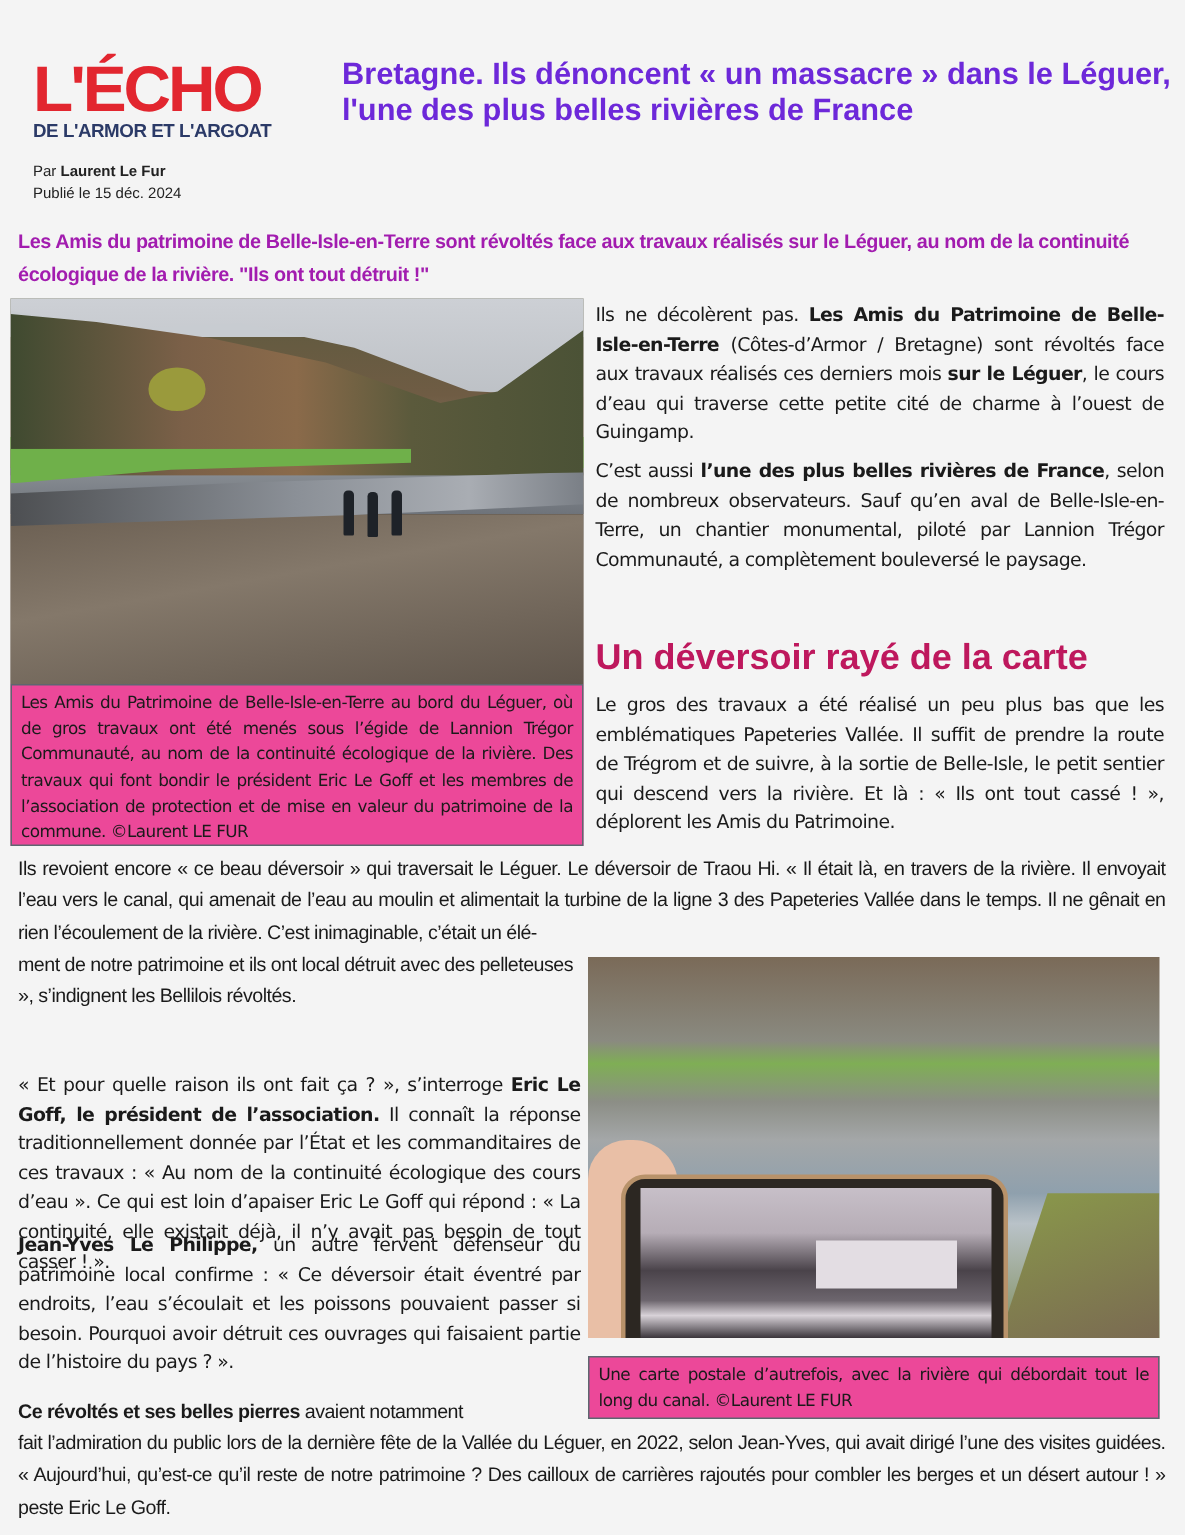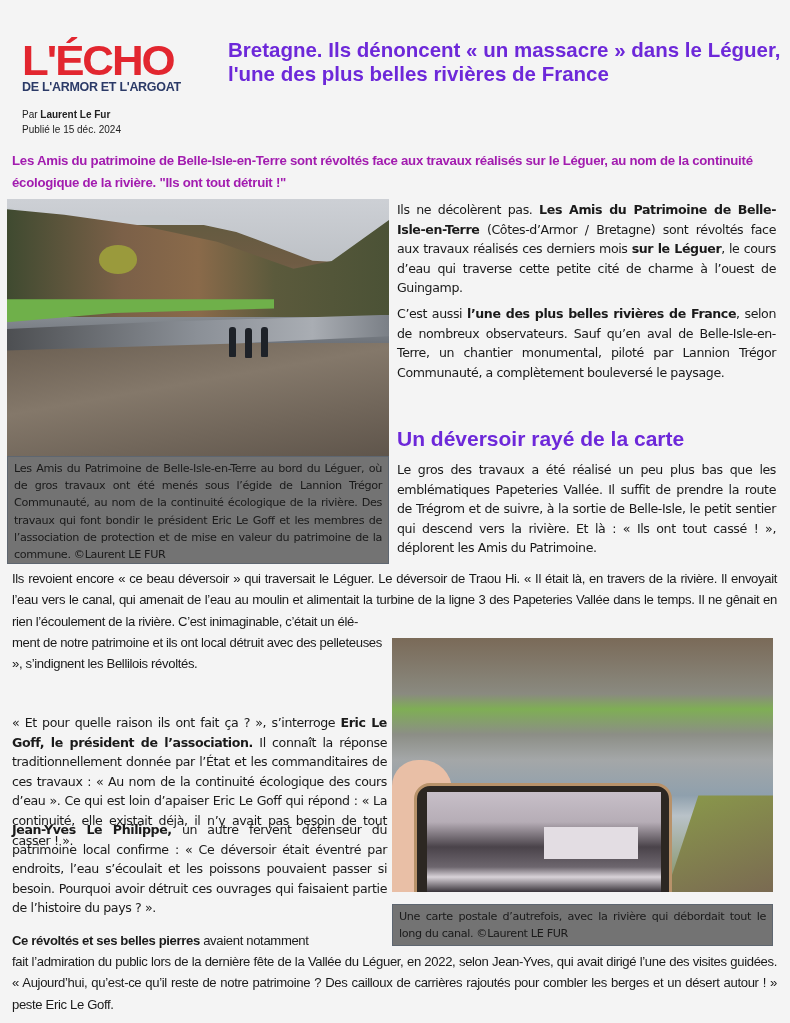--- a/index.html
+++ b/index.html
@@ -32,29 +32,29 @@
   .photo1 .bed { position: absolute; left: 0; top: 56%; width: 100%; height: 44%; background: linear-gradient(170deg, #6b5f52, #84786a 40%, #5f554b 100%); }
   .person { position: absolute; width: 7px; height: 30px; background: #1e2228; border-radius: 3px 3px 1px 1px; }
 
   .photo2 { left: 392px; top: 638px; width: 381px; height: 254px; background: linear-gradient(180deg, #7a6a58 0%, #8a8a80 22%, #7fae55 28%, #8c8e86 38%, #a4a7a8 48%, #8fa0ad 62%, #b9c2c8 70%, #7f8e5c 100%); }
   .photo2 .bank { position: absolute; right: 0; bottom: 0; width: 28%; height: 38%; background: linear-gradient(160deg, #8a9a4a, #7a6a52); clip-path: polygon(30% 0, 100% 0, 100% 100%, 0 100%); }
   .photo2 .hand { position: absolute; left: 0; top: 48%; width: 60px; height: 52%; background: #e9bfa6; border-radius: 26px 30px 0 0; }
   .photo2 .phone { position: absolute; left: 22px; top: 57%; width: 258px; height: 44%; background: #2c2722; border: 3px solid #b8926a; border-radius: 16px 16px 0 0; overflow: hidden; }
   .photo2 .screen { position: absolute; left: 10px; top: 6px; right: 8px; bottom: 0; background: linear-gradient(180deg, #c7bfc8 0%, #b6adb6 30%, #4a434a 55%, #6d666e 75%, #d8d2d8 85%, #3a353b 100%); }
   .photo2 .house { position: absolute; left: 50%; top: 35%; width: 40%; height: 32%; background: #e3dde3; }
 
-  .caption { position: absolute; background: #737373; border: 1px solid #5e6670; font-family: "DejaVu Sans", sans-serif; font-size: 11.2px; line-height: 17.2px; color: #1a1a1a; text-align: justify; padding: 3px 6px; letter-spacing: -0.35px; }
+  .caption { position: absolute; background: #ec4899; border: 1px solid #5e6670; font-family: "DejaVu Sans", sans-serif; font-size: 11.2px; line-height: 17.2px; color: #1a1a1a; text-align: justify; padding: 3px 6px; letter-spacing: -0.35px; }
   .caption1 { left: 7px; top: 456px; width: 382px; height: 108px; }
   .caption2 { left: 392px; top: 904px; width: 381px; height: 42px; }
 
   .col-text { position: absolute; font-family: "DejaVu Sans", sans-serif; font-size: 12.6px; line-height: 19.6px; color: #1a1a1a; text-align: justify; letter-spacing: -0.4px; }
   .col-text b { font-weight: 700; }
   .right1 { left: 397px; top: 200px; width: 379px; }
   .right1 p { margin-bottom: 6px; }
-  .subhead { position: absolute; left: 397px; top: 426px; font-family: "Liberation Sans", sans-serif; font-weight: 700; font-size: 21px; line-height: 26px; color: #6d28d9; }
+  .subhead { position: absolute; left: 397px; top: 426px; font-family: "Liberation Sans", sans-serif; font-weight: 700; font-size: 24px; line-height: 26px; color: #be185d; }
   .right2 { left: 397px; top: 460px; width: 379px; }
 
   .narrow { position: absolute; font-family: "Liberation Sans", sans-serif; font-size: 13.1px; line-height: 21.3px; color: #1a1a1a; letter-spacing: -0.35px; }
   .full1 { left: 12px; top: 568px; width: 765px; text-align: justify; }
   .full1-tail { left: 12px; top: 632px; width: 375px; }
 
   .left-block { left: 12px; width: 375px; }
   .lb1 { position: absolute; top: 713px; }
   .lb2 { position: absolute; top: 820px; }
 

